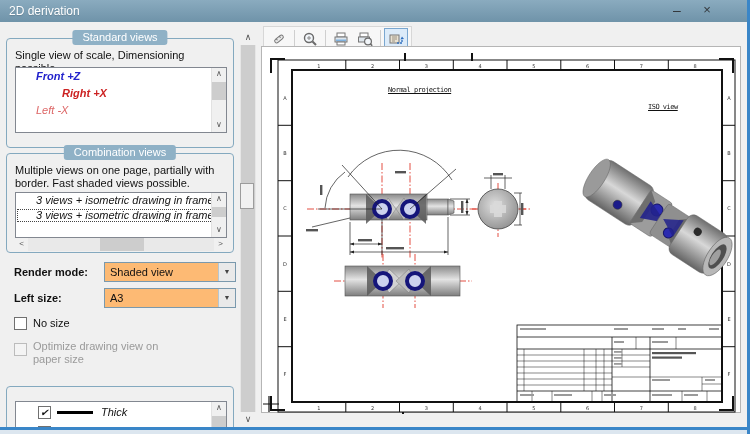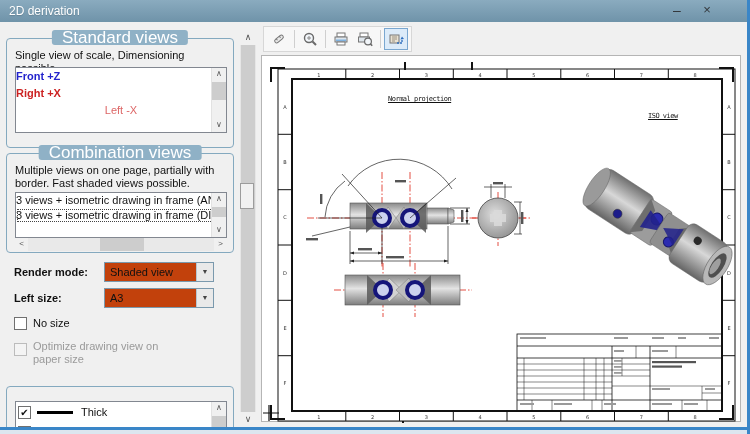--- a/index.html
+++ b/index.html
@@ -21,26 +21,26 @@
           font-size:14px;cursor:default;}
   .win-border-right{position:absolute;right:0;top:0;width:3px;height:434px;background:#3a86c8;}
   .win-border-bottom{position:absolute;left:0;top:427px;width:750px;height:3px;background:#3a86c8;}
   .win-strip-bottom{position:absolute;left:0;top:430px;width:750px;height:4px;background:#dce6ef;}
 
   
   .left-panel{position:absolute;left:0;top:22px;width:240px;height:412px;background:#f0f0f0;font-size:11px;color:#111;}
   .group{position:absolute;left:6px;width:228px;border:1px solid #84a9bf;border-radius:4px;background:#f0f0f0;}
   .group-badge{
     position:absolute;top:-9px;left:50%;transform:translateX(-50%);
-    background:#8fb1c6;color:#fff;font-size:17px;line-height:13px;
+    background:#8fb1c6;color:#fff;font-size:11px;line-height:13px;
     padding:1px 10px;border-radius:3px;white-space:nowrap;
   }
   .g-desc{position:absolute;left:8px;top:10px;right:6px;line-height:13px;}
   .listbox{position:absolute;background:#fff;border:1px solid #828790;overflow:hidden;}
-  .lb-item{height:17px;line-height:17px;padding-left:0;white-space:nowrap;overflow:hidden;}
+  .lb-item{height:17px;line-height:17px;padding-left:20px;white-space:nowrap;overflow:hidden;font-style:italic;}
   .lb-item.bold{font-weight:bold;}
   .lb-item.sel{outline:1px dotted #444;outline-offset:-2px;}
   
   .vscroll{position:absolute;width:15px;background:#f0f0f0;border-left:1px solid #e2e2e2;}
   .vscroll .arr{position:absolute;left:0;width:14px;height:13px;text-align:center;line-height:12px;
                 font-size:8px;color:#555;background:#f0f0f0;}
   .vscroll .arr.dn{bottom:0;}
   .vscroll .track{position:absolute;left:0;top:13px;bottom:13px;width:14px;background:#f0f0f0;}
   .vscroll .thumb{position:absolute;left:0;width:14px;background:#cdcdcd;}
   .hscroll{position:absolute;height:13px;background:#f0f0f0;}
@@ -51,42 +51,42 @@
   
   .main-scroll{position:absolute;left:240px;top:30px;width:16px;height:397px;background:#e6e6e6;}
   .main-scroll .arr{position:absolute;left:0;width:16px;height:15px;background:#f0f0f0;color:#555;
                     text-align:center;line-height:14px;font-size:9px;}
   .main-scroll .arr.dn{bottom:0;}
   .main-scroll .track{position:absolute;left:1px;top:15px;bottom:15px;width:14px;background:#cdcdcd;}
   .main-scroll .thumb{position:absolute;left:0;top:153px;width:14px;height:26px;background:#f1f1f1;border:1px solid #9c9c9c;}
 
   
   .row-label{position:absolute;left:14px;font-weight:bold;}
-  .combo{position:absolute;left:104px;width:110px;height:20px;background:#c2410c;border:1px solid #7a99ad;}
+  .combo{position:absolute;left:104px;width:132px;height:20px;background:#fdba74;border:1px solid #7a99ad;}
   .combo .val{position:absolute;left:5px;top:0;line-height:18px;}
   .combo .btn{position:absolute;right:0;top:0;width:17px;height:18px;background:#e9e9e9;border-left:1px solid #b5c6d1;
               text-align:center;line-height:17px;font-size:7px;color:#444;}
   .cb{position:absolute;width:13px;height:13px;border:1px solid #707070;background:#fff;
       text-align:center;line-height:12px;font-size:10px;color:#111;}
   .cb.dis{border-color:#bcbcbc;background:#f4f4f4;}
   .cb-label{position:absolute;line-height:13px;}
   .cb-label.dis{color:#9a9a9a;}
 
   .line-sample{display:inline-block;width:36px;vertical-align:middle;margin:0 8px 2px 6px;border-top:3px solid #000;}
   .line-sample.thin{border-top-width:1px;}
 
   
   .draw-area{position:absolute;left:257px;top:22px;width:490px;height:405px;background:#f0f0f0;}
   .toolbar{position:absolute;left:6px;top:4px;height:26px;display:flex;align-items:center;
            background:#f7f7f7;border:1px solid #d7d7d7;padding:1px 3px;}
   .tbtn{width:24px;height:22px;display:flex;align-items:center;justify-content:center;}
   .tbtn.sel{background:#dcebf9;border:1px solid #7aa7d0;}
   .tsep{width:1px;height:18px;background:#cfcfcf;margin:0 3px;}
 
-  .sheet{position:absolute;left:4px;top:33px;width:480px;height:367px;background:#fff;border:1px solid #b5b5b5;}
+  .sheet{position:absolute;left:4px;top:24px;width:480px;height:367px;background:#fff;border:1px solid #b5b5b5;}
   .sheet svg{position:absolute;left:0;top:0;}
   .cad-label{position:absolute;font-family:"DejaVu Sans Mono",monospace;font-size:7px;
              letter-spacing:-0.5px;color:#111;text-decoration:underline;white-space:nowrap;}
   .zones{position:absolute;display:flex;font-size:5px;color:#333;font-family:"DejaVu Sans",sans-serif;}
   .zones span{flex:1;display:flex;align-items:center;justify-content:center;}
   .zones.h{left:30px;width:430px;height:9px;}
   .zones.v{top:23px;height:332px;width:12px;flex-direction:column;}
 </style>
 </head>
 <body>
@@ -101,22 +101,22 @@
     </div>
   </div>
 
   <div class="left-panel">
 
     <div class="group" style="top:16px;height:110px;">
       <div class="group-badge">Standard views</div>
       <div class="g-desc">Single view of scale, Dimensioning possible.</div>
       <div class="listbox" style="left:8px;top:28px;width:212px;height:66px;">
         <div class="lb-item bold" style="color: rgb(34, 34, 204);">Front +Z</div>
-        <div class="lb-item bold" style="color: rgb(204, 34, 34);">Right +X</div>
-        <div class="lb-item" style="color: rgb(221, 102, 102); text-align: center;">Left -X</div>
+        <div class="lb-item bold" style="color: rgb(204, 34, 34); margin-left: 26px;">Right +X</div>
+        <div class="lb-item" style="color: rgb(221, 102, 102);">Left -X</div>
         <div class="vscroll" style="right:0;top:0;height:64px;">
           <div class="arr">∧</div>
           <div class="track"></div>
           <div class="thumb" style="top:14px;height:18px;"></div>
           <div class="arr dn">∨</div>
         </div>
       </div>
     </div>
 
     <div class="group" style="top:131px;height:100px;">

